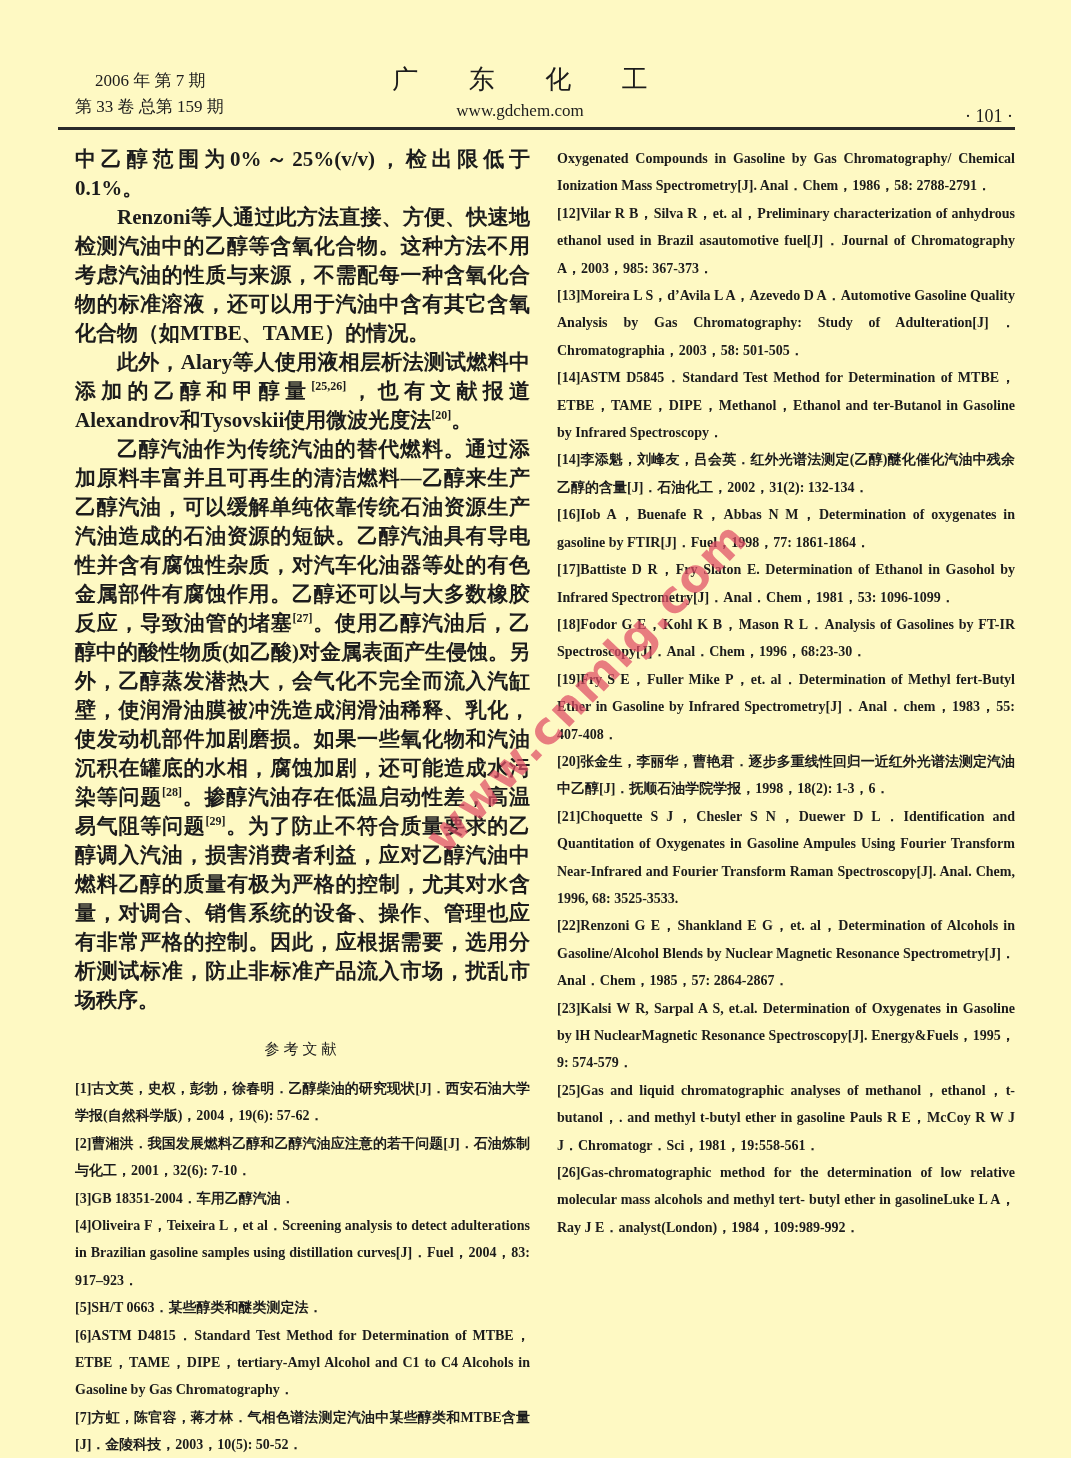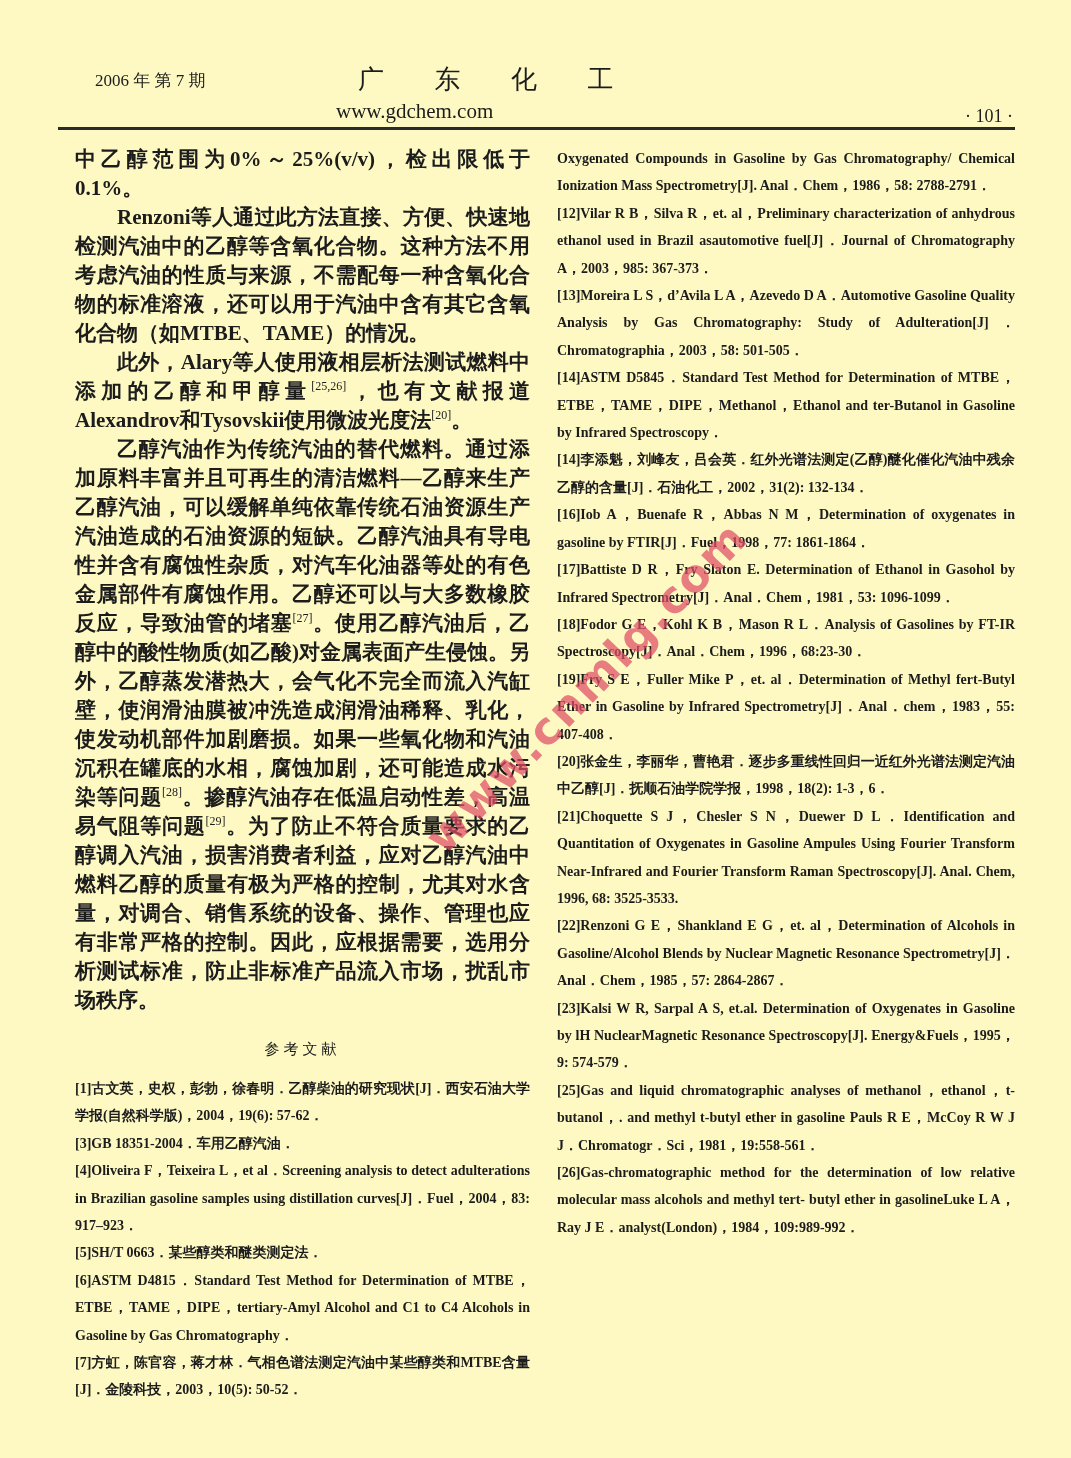--- a/index.html
+++ b/index.html
@@ -8,72 +8,74 @@
     width: 1071px; height: 1458px;
     margin: 0 auto;
     background: #fef9c3;
     color: #1c1c1c;
     font-family: "Liberation Serif", "DejaVu Serif", serif;
     overflow: hidden;
   }
   
   .hdr-left { position:absolute; left:75px; top:68px; width:260px; font-size:17px; line-height:26px; }
   .hdr-left .l1 { padding-left:20px; }
-  .hdr-center { position:absolute; left:336px; top:64px; width:400px; }
+  .hdr-center { position:absolute; left:320px; top:64px; width:400px; text-align:center; }
   .journal-title { font-size:26px; letter-spacing:22px; padding-left:22px; line-height:32px; }
-  .journal-url { font-size:21px; line-height:26px; margin-top:2px; }
+  .journal-url { font-size:17px; line-height:26px; margin-top:2px; }
   .hdr-right { position:absolute; right:58px; top:94px; font-size:18px;margin-top:12px; }
   .rule { position:absolute; left:58px; top:127px; width:957px; height:3px; background:#2a2a2a; }
   
   .col { position:absolute; top:145px; text-align:justify; }
   .col-left  { left:75px;  width:455px; }
   .col-right { left:557px; width:458px; }
   .body-para { margin:0; font-size:21px; line-height:29px; font-weight:600; }
   .body-para.indent { text-indent:2em; }
-  .body-para sup { font-size:12px; font-weight:400; line-height:0; }
+  .body-para sup { font-size:12px; font-weight:700; line-height:0; }
   .refs-heading { margin:25px 0 16px 0; text-align:center; font-size:15px; font-weight:normal; letter-spacing:4px; text-indent:0; }
   .ref { margin:0; font-size:14px; line-height:27.4px; font-weight:700; }
   
   .watermark {
     position:absolute; left:378px; top:688px; width:364px;
     text-align:center;
     transform: rotate(-46deg);
     font-family:"DejaVu Sans", sans-serif;
     font-size:45px; font-weight:bold; letter-spacing:2px;
     opacity:0.72; pointer-events:none; white-space:nowrap;
   }
 </style>
 </head>
 <body>
 
 <div class="page">
 
   <header>
     <div class="hdr-left">
       <div class="l1">2006 年  第 7 期</div>
+      <div class="l2">第 33 卷 总第 159 期</div>
     </div>
     <div class="hdr-center">
       <div class="journal-title">广 东 化 工</div>
       <div class="journal-url">www.gdchem.com</div>
     </div>
     <div class="hdr-right">· 101 ·</div>
   </header>
 
   <div class="rule"></div>
 
   <div class="col col-left">
     <div id="left-paragraphs">
         <p class="body-para">中乙醇范围为0%～25%(v/v)，检出限低于0.1%。</p>
         <p class="body-para indent">Renzoni等人通过此方法直接、方便、快速地检测汽油中的乙醇等含氧化合物。这种方法不用考虑汽油的性质与来源，不需配每一种含氧化合物的标准溶液，还可以用于汽油中含有其它含氧化合物（如MTBE、TAME）的情况。</p>
         <p class="body-para indent">此外，Alary等人使用液相层析法测试燃料中添加的乙醇和甲醇量<sup>[25,26]</sup>，也有文献报道Alexandrov和Tysovskii使用微波光度法<sup>[20]</sup>。</p>
         <p class="body-para indent">乙醇汽油作为传统汽油的替代燃料。通过添加原料丰富并且可再生的清洁燃料—乙醇来生产乙醇汽油，可以缓解单纯依靠传统石油资源生产汽油造成的石油资源的短缺。乙醇汽油具有导电性并含有腐蚀性杂质，对汽车化油器等处的有色金属部件有腐蚀作用。乙醇还可以与大多数橡胶反应，导致油管的堵塞<sup>[27]</sup>。使用乙醇汽油后，乙醇中的酸性物质(如乙酸)对金属表面产生侵蚀。另外，乙醇蒸发潜热大，会气化不完全而流入汽缸壁，使润滑油膜被冲洗造成润滑油稀释、乳化，使发动机部件加剧磨损。如果一些氧化物和汽油沉积在罐底的水相，腐蚀加剧，还可能造成水污染等问题<sup>[28]</sup>。掺醇汽油存在低温启动性差，高温易气阻等问题<sup>[29]</sup>。为了防止不符合质量要求的乙醇调入汽油，损害消费者利益，应对乙醇汽油中燃料乙醇的质量有极为严格的控制，尤其对水含量，对调合、销售系统的设备、操作、管理也应有非常严格的控制。因此，应根据需要，选用分析测试标准，防止非标准产品流入市场，扰乱市场秩序。</p>
       </div>
     <p class="refs-heading">参考文献</p>
     <div id="left-refs">
         <p class="ref">[1]古文英，史权，彭勃，徐春明．乙醇柴油的研究现状[J]．西安石油大学学报(自然科学版)，2004，19(6): 57-62．</p>
+        <p class="ref">[2]曹湘洪．我国发展燃料乙醇和乙醇汽油应注意的若干问题[J]．石油炼制与化工，2001，32(6): 7-10．</p>
         <p class="ref">[3]GB 18351-2004．车用乙醇汽油．</p>
         <p class="ref">[4]Oliveira F，Teixeira L，et al．Screening analysis to detect adulterations in Brazilian gasoline samples using distillation curves[J]．Fuel，2004，83: 917–923．</p>
         <p class="ref">[5]SH/T 0663．某些醇类和醚类测定法．</p>
         <p class="ref">[6]ASTM D4815．Standard Test Method for Determination of MTBE，ETBE，TAME，DIPE，tertiary-Amyl Alcohol and C1 to C4 Alcohols in Gasoline by Gas Chromatography．</p>
         <p class="ref">[7]方虹，陈官容，蒋才林．气相色谱法测定汽油中某些醇类和MTBE含量[J]．金陵科技，2003，10(5): 50-52．</p>
       </div>
   </div>
 
   <div class="col col-right">
     <div id="right-refs">

